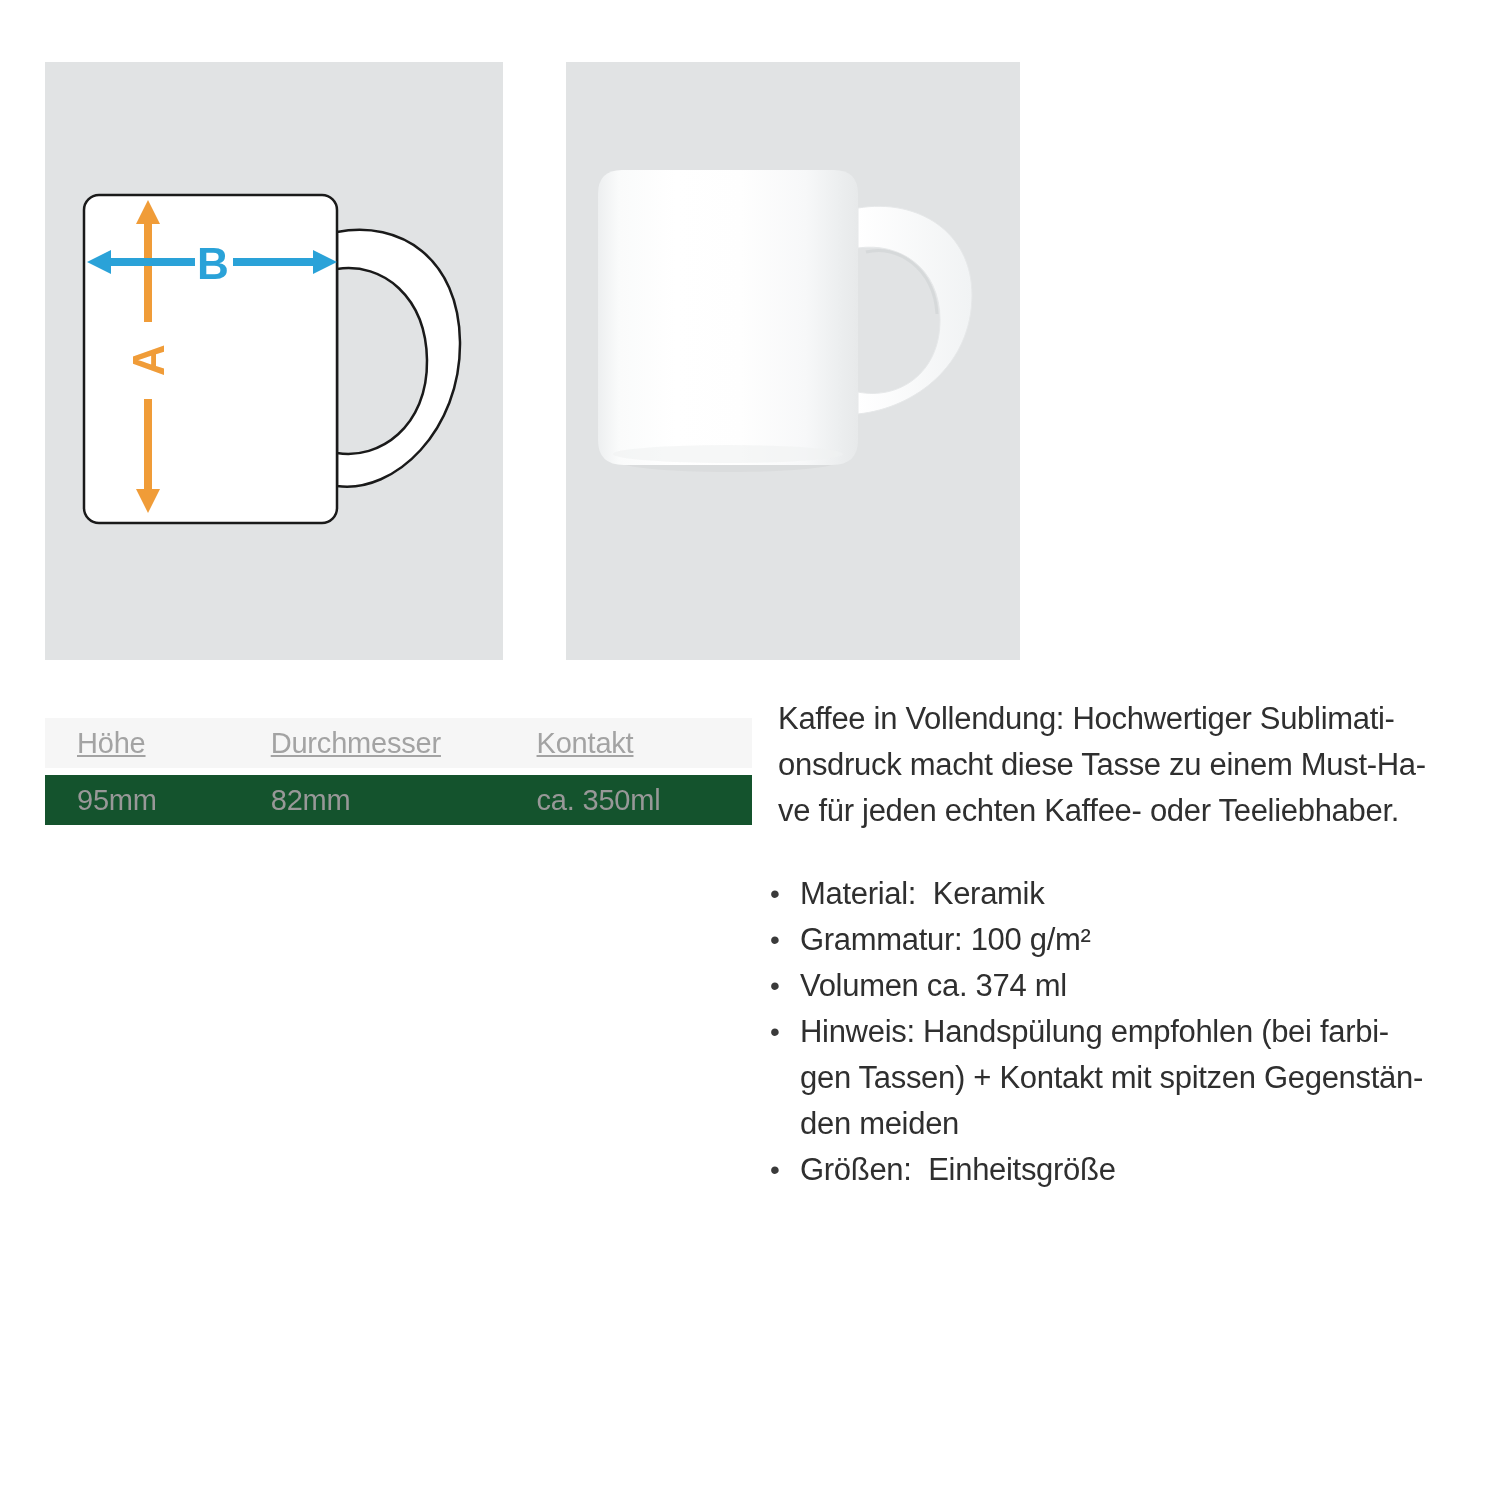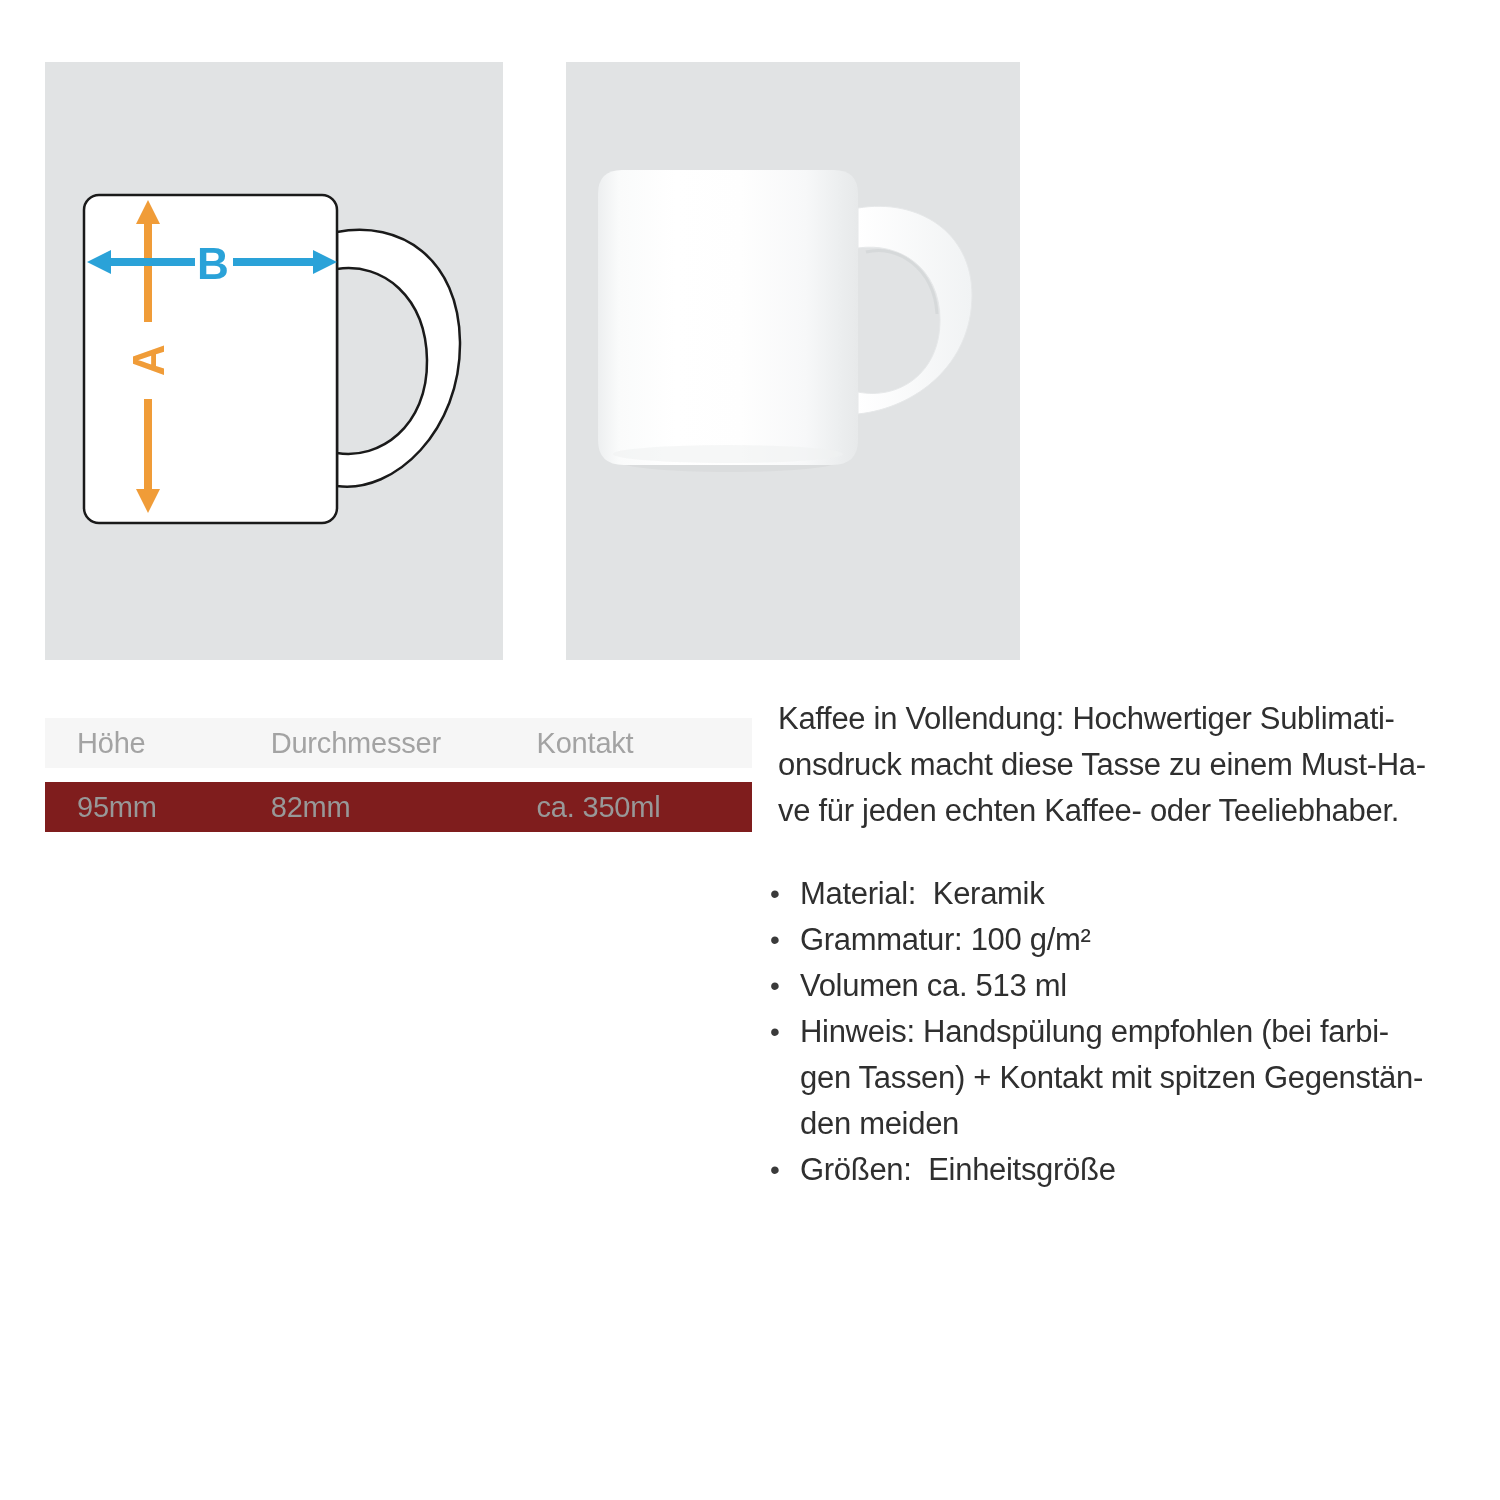--- a/index.html
+++ b/index.html
@@ -23,22 +23,22 @@
   
   .spec-table{
     position:absolute;left:45px;top:718px;width:707px;
     font-size:29px;color:#9c9c9c;letter-spacing:-0.2px;
   }
   .spec-row{
     display:grid;grid-template-columns:27.4% 37.6% 35%;
     height:50px;align-items:center;
   }
   .spec-row > div{padding-left:32px;white-space:nowrap;}
-  .spec-head{background:#f6f6f6;color:#a3a3a3;}
-  .spec-values{background:#7f1d1d;margin-top:14px;color:#989898;}
+  .spec-head{background:#f6f6f6;color:#a3a3a3;text-decoration:underline;}
+  .spec-values{background:#14532d;margin-top:7px;color:#989898;}
 
   
   .description{
     position:absolute;left:778px;top:696px;width:712px;
     color:#2f2f2f;font-size:31px;line-height:46px;letter-spacing:-0.3px;
   }
   .pre{white-space:pre-line;}
   .description ul{
     list-style:none;margin:37px 0 0 0;padding:0 0 0 0;
     margin-left:-8px;
@@ -122,19 +122,19 @@
   </div>
 </div>
 
 <div class="description">
   <p class="pre" style="margin:0">Kaffee in Vollendung: Hochwertiger Sublimati-
 onsdruck macht diese Tasse zu einem Must-Ha-
 ve für jeden echten Kaffee- oder Teeliebhaber.</p>
   <ul>
     <li><span class="pre">Material: &nbsp;Keramik</span></li>
     <li><span class="pre">Grammatur: 100 g/m²</span></li>
-    <li><span class="pre">Volumen ca. 513 ml</span></li>
+    <li><span class="pre">Volumen ca. 374 ml</span></li>
     <li><span class="pre">Hinweis: Handspülung empfohlen (bei farbi-
 gen Tassen) + Kontakt mit spitzen Gegenstän-
 den meiden</span></li>
     <li><span class="pre">Größen: &nbsp;Einheitsgröße</span></li>
   </ul>
 </div>
 
 </body></html>

